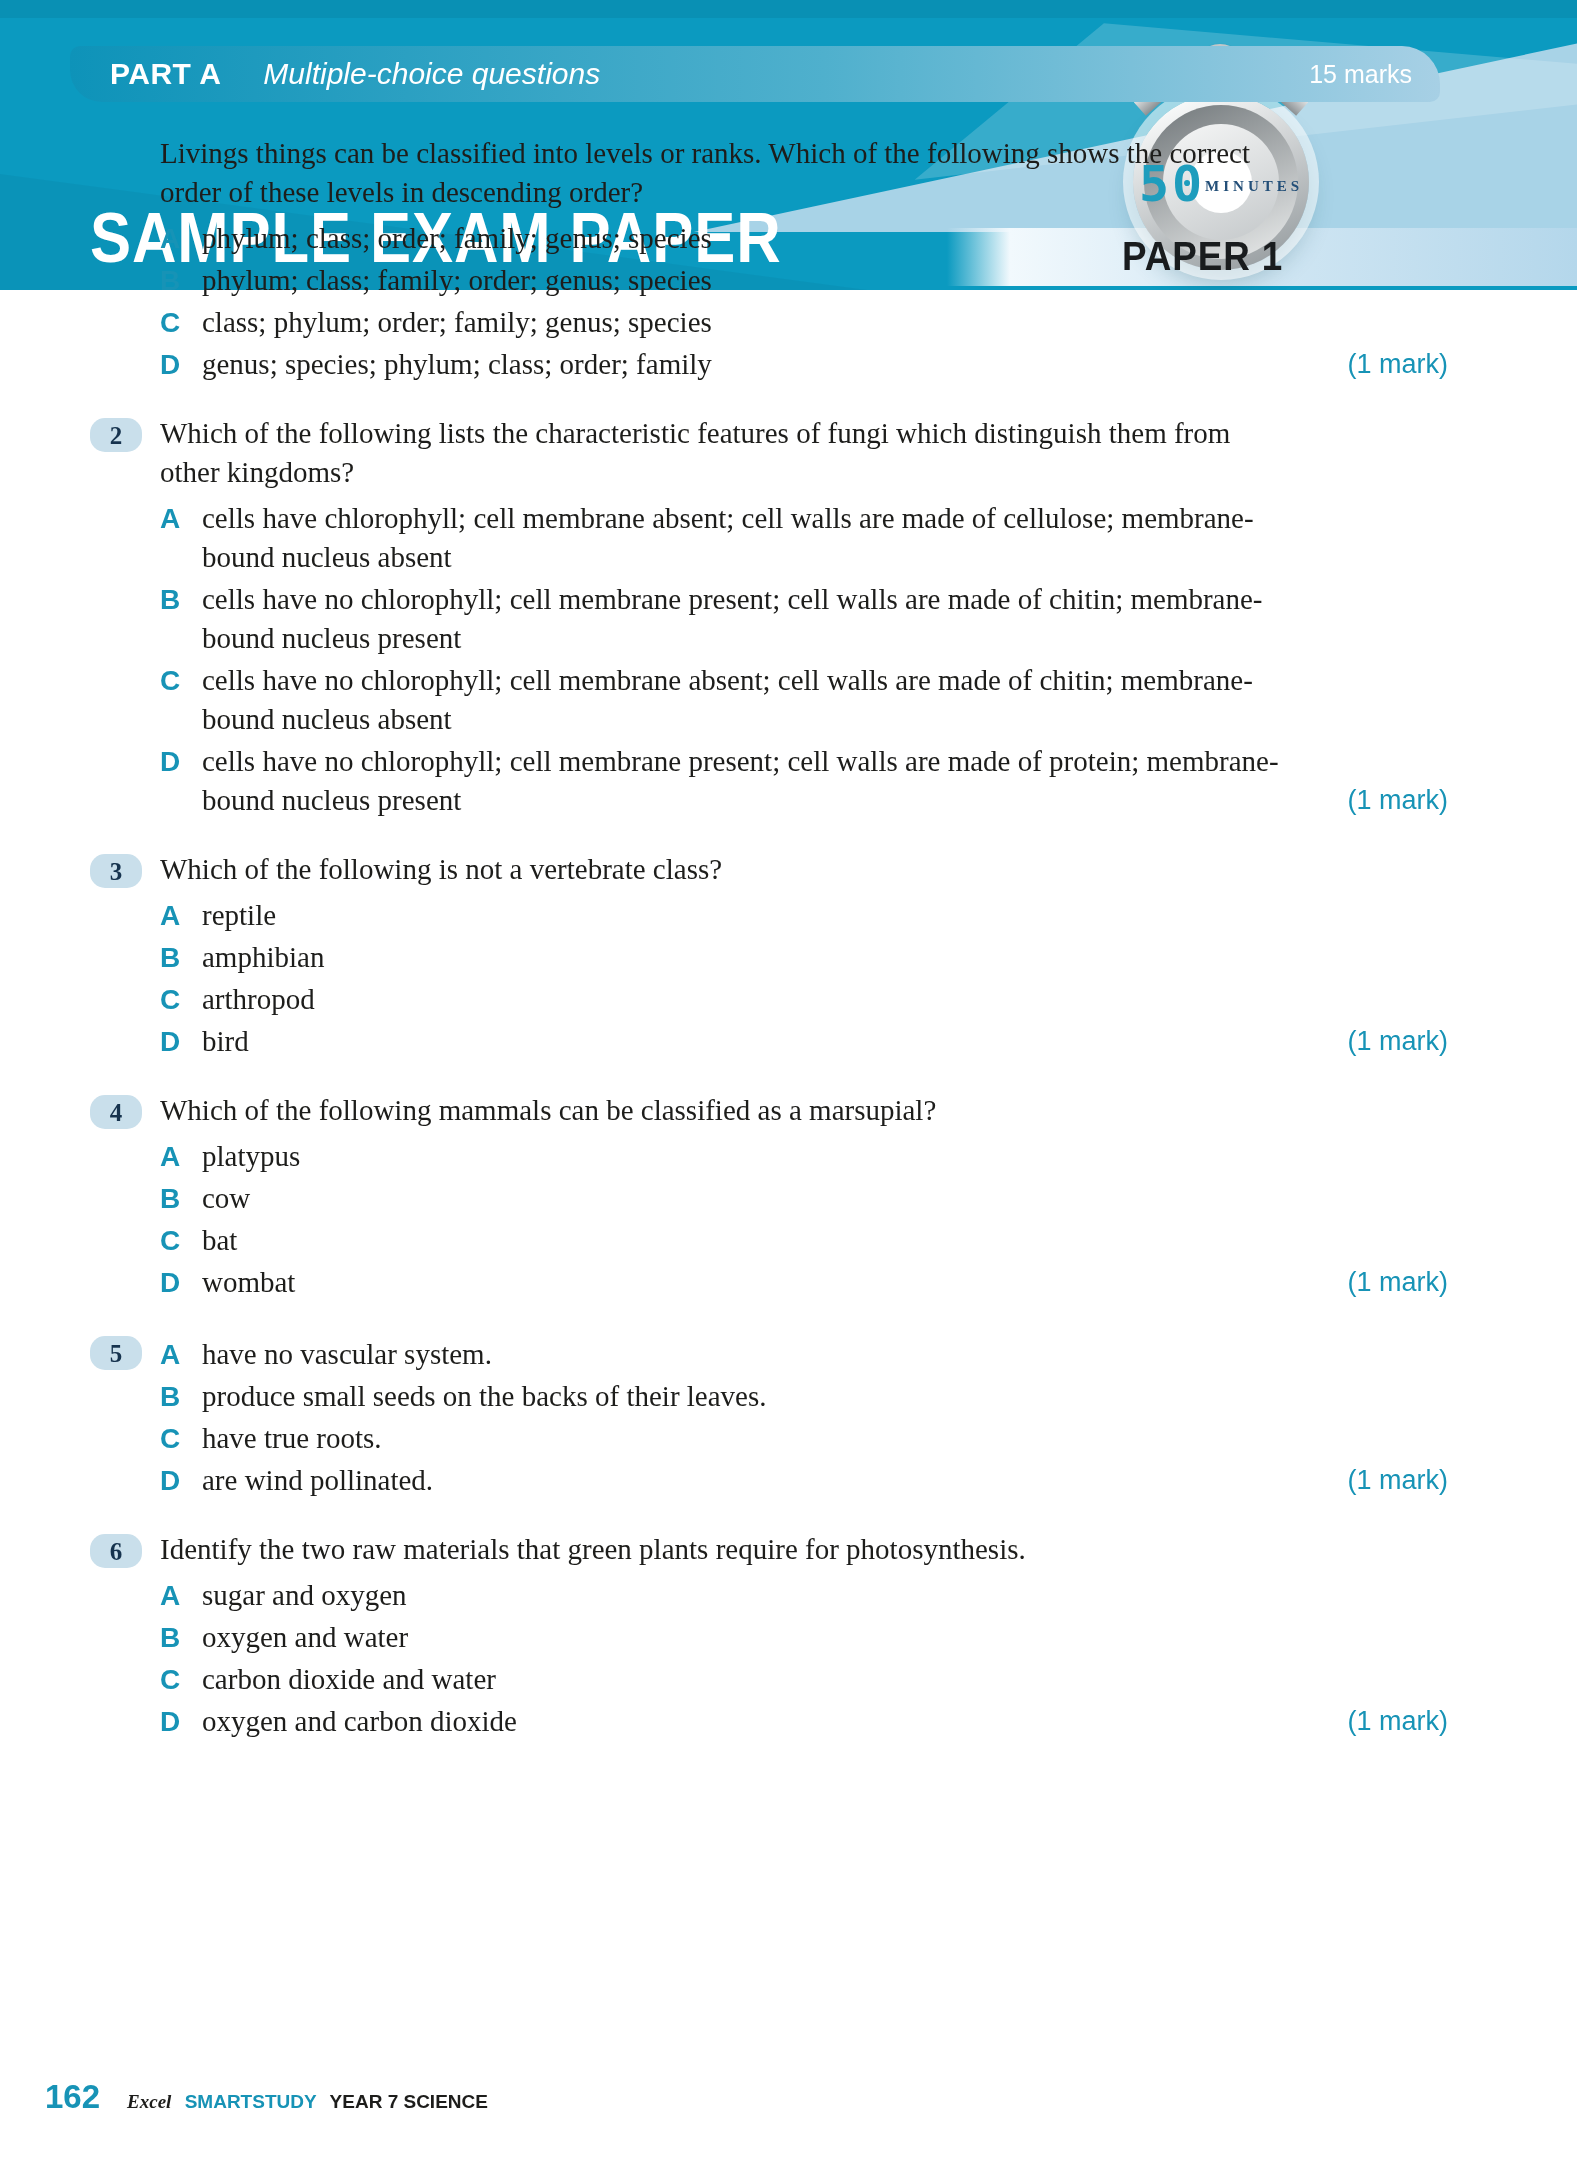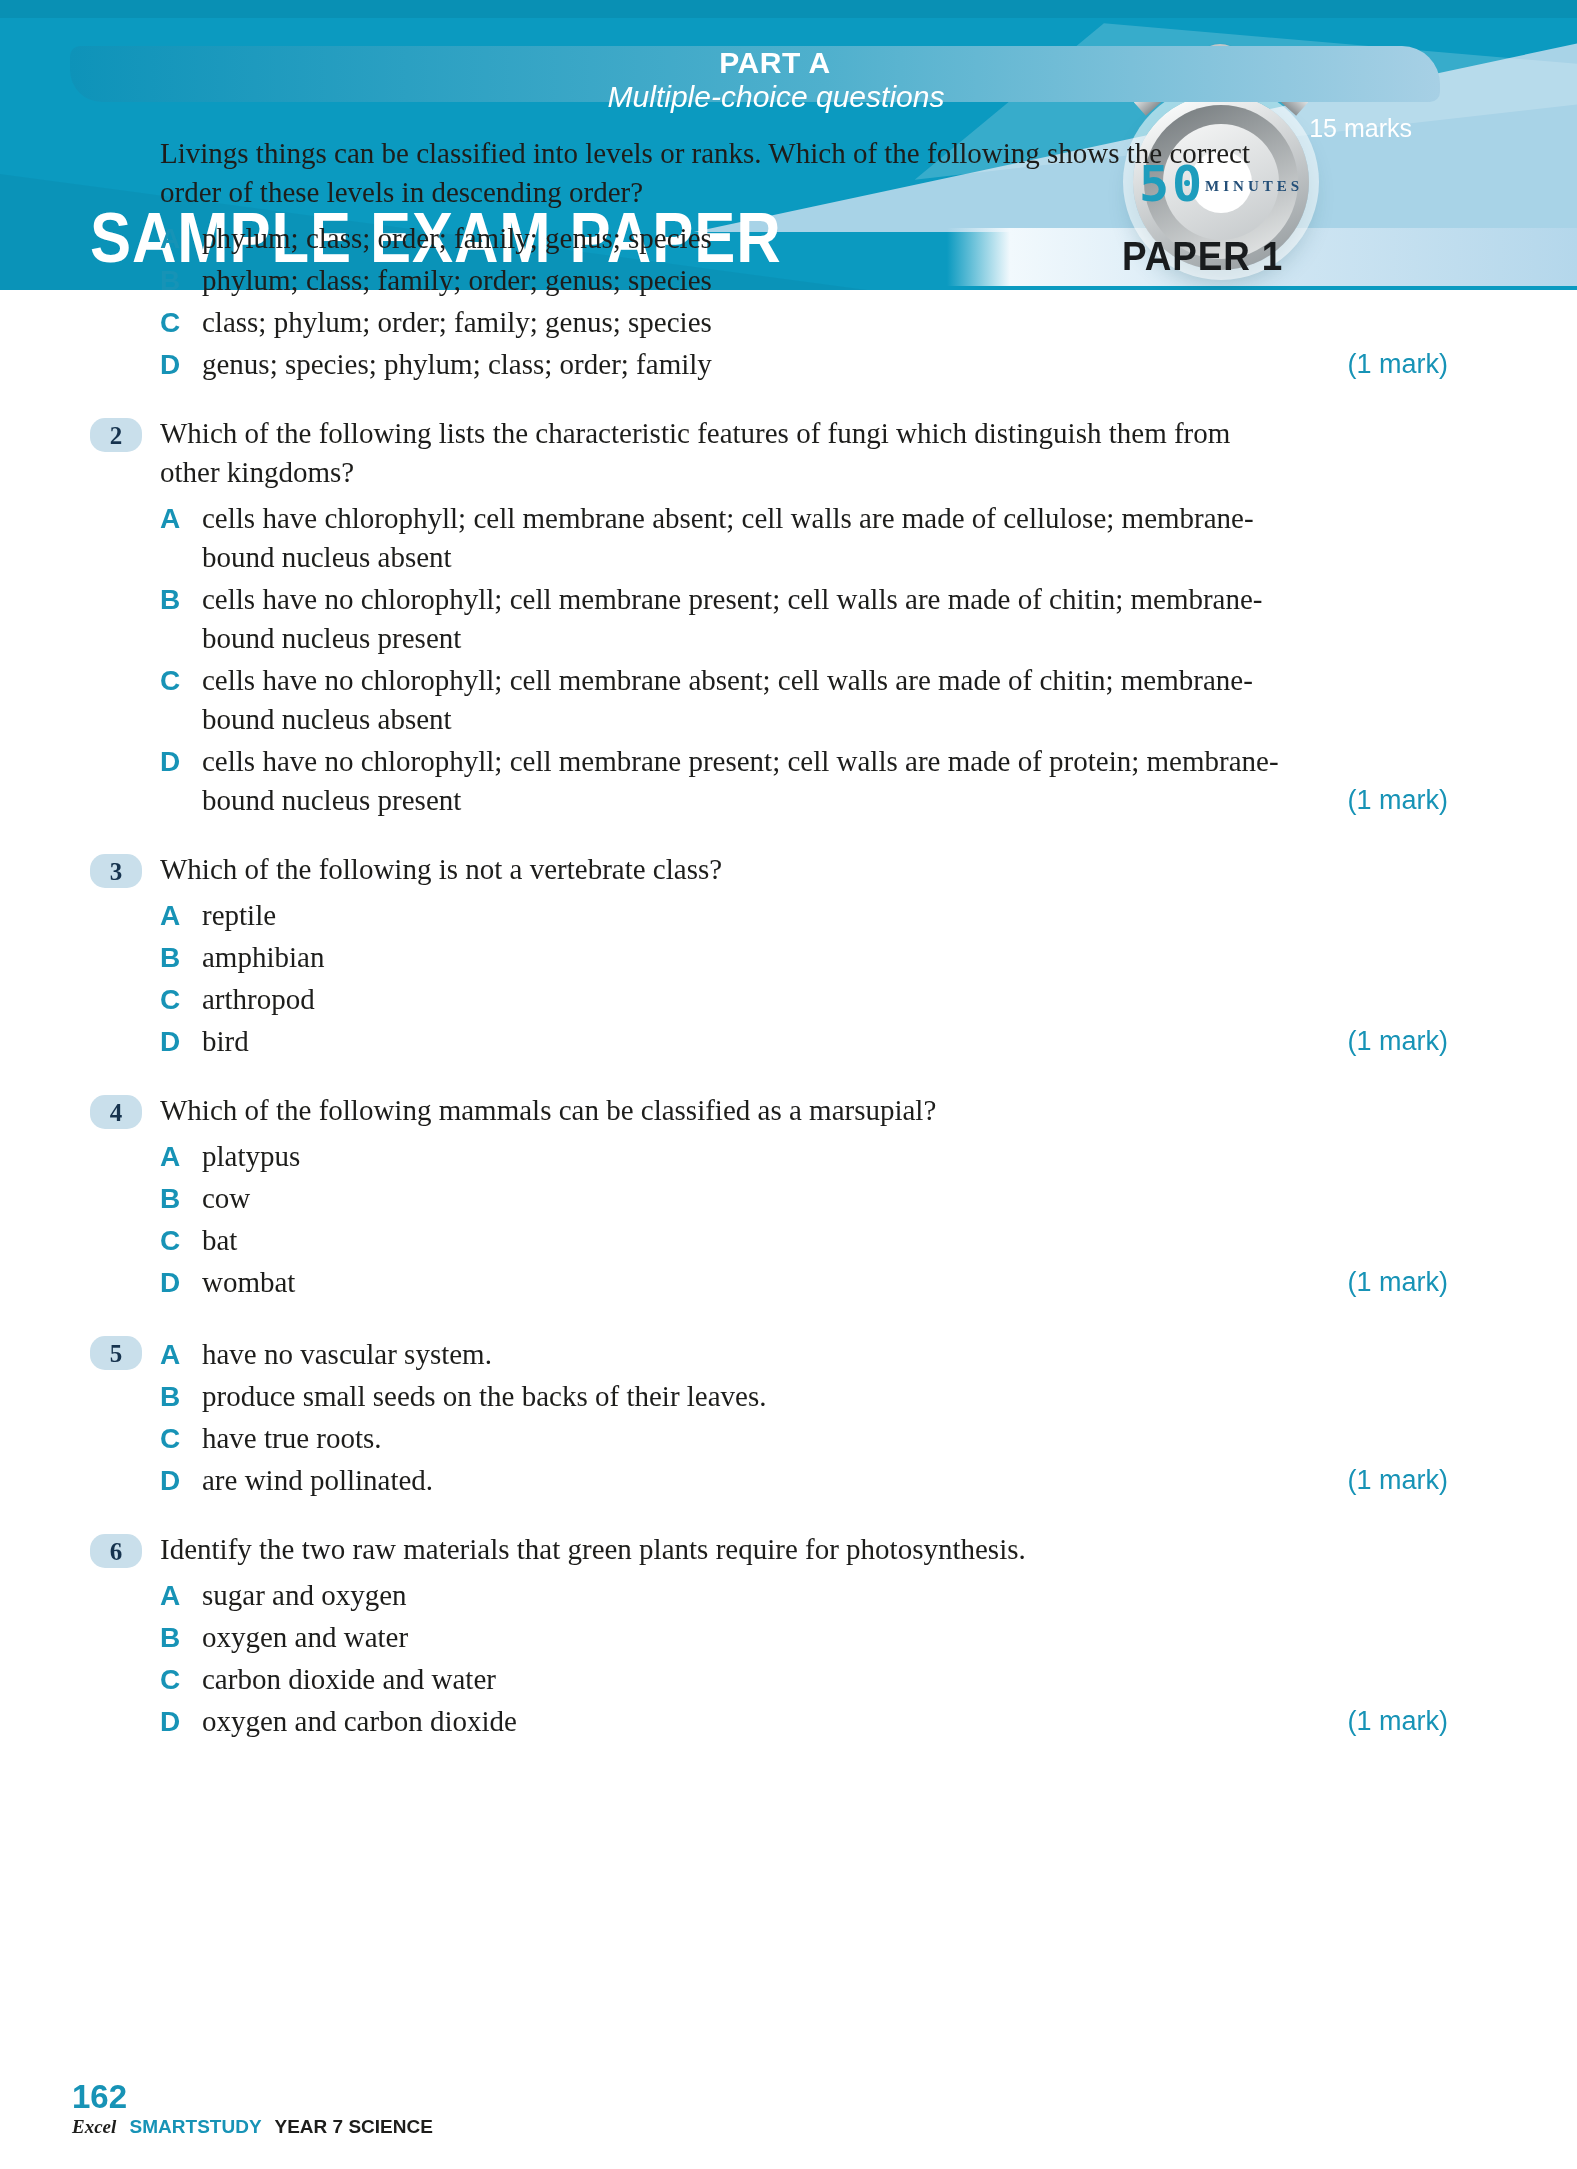--- a/index.html
+++ b/index.html
@@ -38,41 +38,41 @@
   .sw-b3{position:absolute;inset:19px;border-radius:50%;background:linear-gradient(155deg,#f6f7f7,#c4c8ca);}
   .sw-face{position:absolute;inset:27px;border-radius:50%;background:#ffffff;
       display:flex;flex-direction:row;align-items:center;justify-content:center;padding-top:4px;}
   .sw-min{font:700 50px/1 "DejaVu Sans Mono",monospace;color:#1e9dbd;letter-spacing:3px;}
   .sw-lbl{margin-top:5px;font:700 15px/1 "Liberation Serif",serif;color:#234f78;letter-spacing:4px;}
 
   
   .part-bar{position:relative;margin:46px 70px 0 70px;width:1370px;height:56px;
       border-radius:10px 38px 10px 32px;
       background:linear-gradient(90deg,#0e93b9 0%,#4fb0cd 55%,#a7d0e5 100%);
-      display:flex;align-items:center;color:#ffffff;font-family:"Liberation Sans",sans-serif;flex-direction:column;}
+      display:flex;align-items:center;color:#ffffff;font-family:"Liberation Sans",sans-serif;}
   .part-bar .part{margin-left:40px;font-size:30px;font-weight:700;letter-spacing:.5px;}
   .part-bar .subtitle{margin-left:42px;font-size:30px;font-style:italic;font-weight:500;}
   .part-bar .marks{margin-left:auto;margin-right:28px;font-size:25px;font-weight:400;}
 
   
   .content{padding:32px 117px 0 90px;}
   .question{display:flex;gap:18px;margin-bottom:30px;}
   .qbadge{flex:none;width:52px;height:34px;margin-top:4px;border-radius:15px;background:#c9dfeb;
       display:flex;align-items:center;justify-content:center;
       font:600 25px/1 "Liberation Serif",serif;color:#16334e;}
   .qbody{flex:1;position:relative;font:29px/39px "Liberation Serif",serif;color:#1d1d1b;}
   .qtext{white-space:pre-line;margin-bottom:7px;}
   .opt{display:flex;margin-top:3px;}
   .letter{flex:none;width:42px;font:700 28px/39px "Liberation Sans",sans-serif;color:#1793b6;}
   .otext{white-space:pre-line;}
   .mark{position:absolute;right:12px;bottom:0;font:500 27px/39px "Liberation Sans",sans-serif;color:#1793b6;}
 
   
   .ftr{position:absolute;left:45px;top:2078px;display:flex;align-items:baseline;
-      font-family:"Liberation Sans",sans-serif;flex-direction:column;}
+      font-family:"Liberation Sans",sans-serif;}
   .pgnum{color:#1793b6;font-size:33px;font-weight:700;}
   .brand{margin-left:27px;font-size:19px;font-weight:700;color:#1d1d1b;}
   .b-excel{font-family:"Liberation Serif",serif;font-style:italic;font-weight:700;color:#1d1d1b;}
   .b-smart{color:#1793b6;margin-left:8px;}
   .b-rest{margin-left:8px;}
 </style>
 </head>
 <body>
 
 <div class="page">

